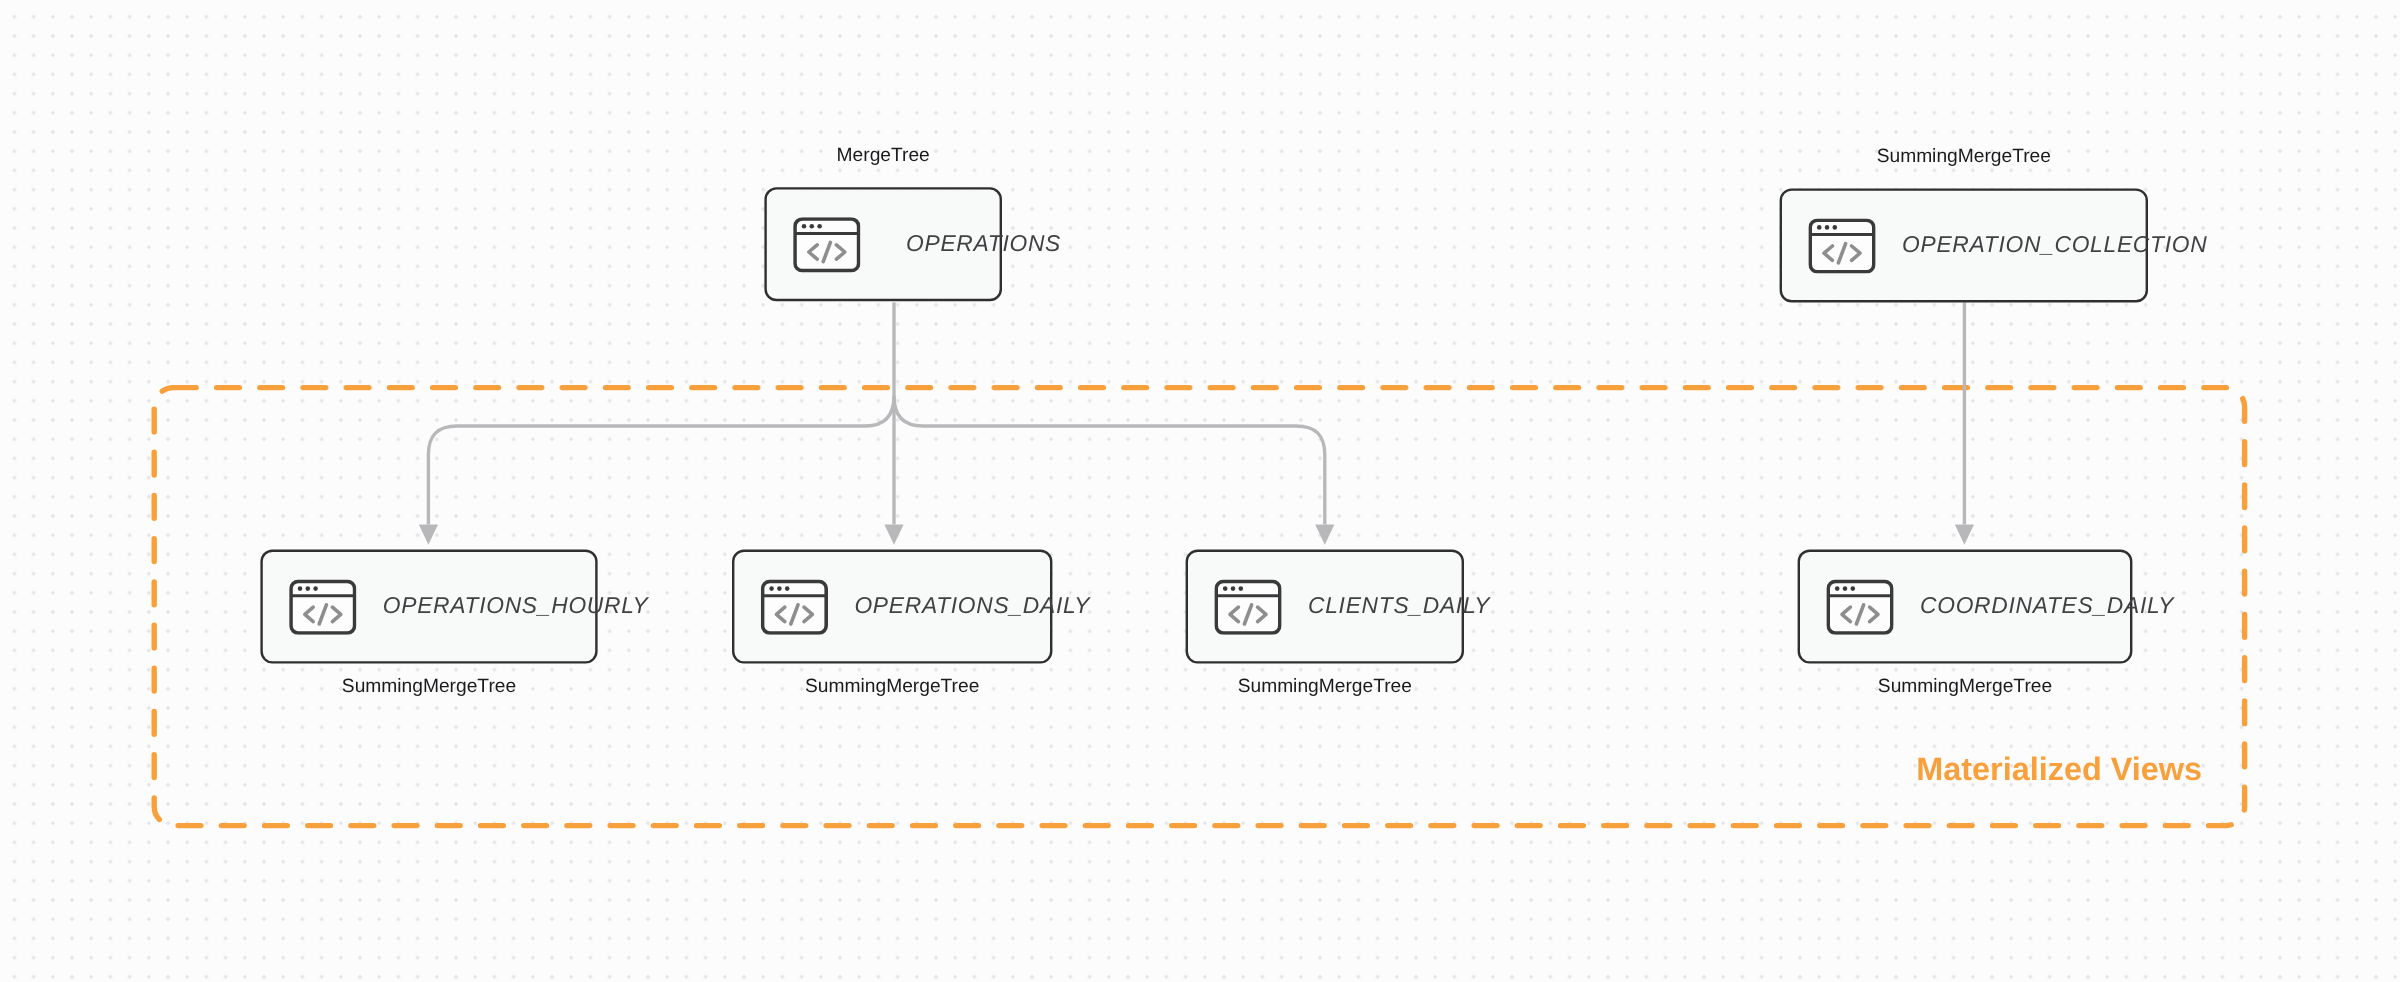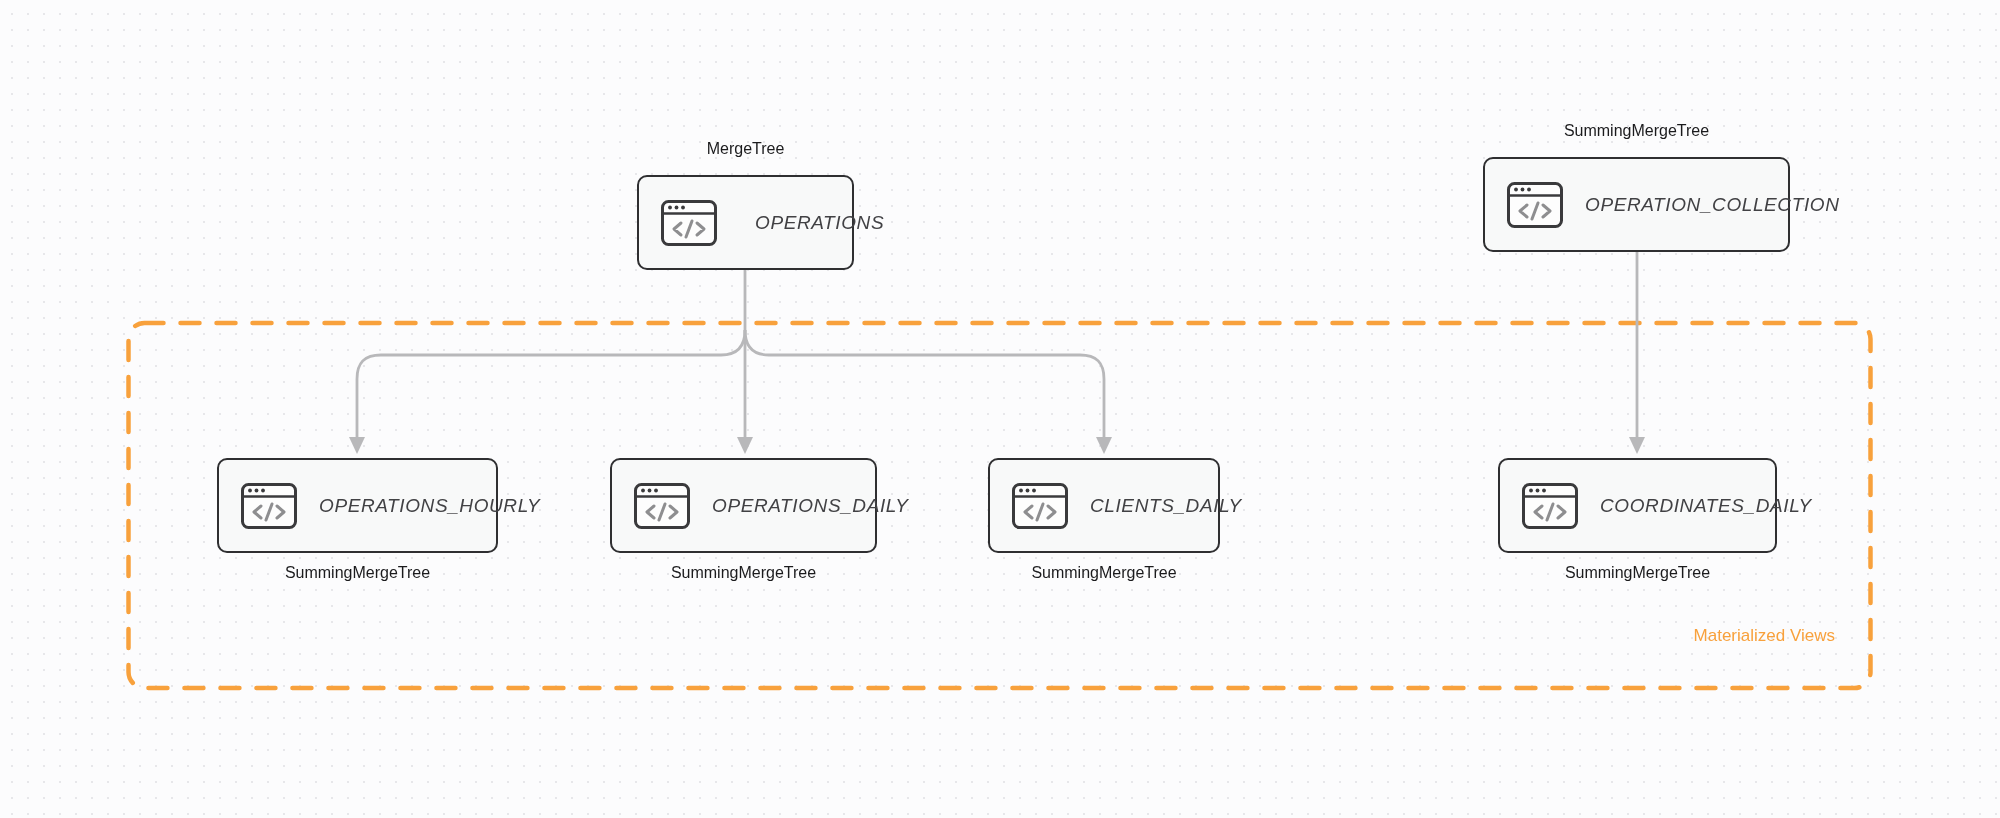--- a/index.html
+++ b/index.html
@@ -47,22 +47,22 @@
     color: #1b1b1d;
     white-space: nowrap;
   }
   .engine-label.above { top: -37px; }
   .engine-label.below { top: calc(100% + 13px); }
   .code-window-icon { display: block; flex: 0 0 auto; }
   .group-label {
     position: absolute;
     top: 626px;
     right: 165px;
-    font-size: 17px;
-    font-weight: 400;
+    font-size: 27px;
+    font-weight: 700;
     color: #f8a13c;
     white-space: nowrap;
   }
 </style>
 </head>
 <body>
 
 <div class="canvas">
 
   <svg class="edges-layer" width="2000" height="818" viewBox="0 0 2000 818" fill="none">
@@ -77,21 +77,21 @@
 
     <path d="M745 330 C745 346 752 355 769 355 L1080 355 C1096.5 355 1104 362.5 1104 379 L1104 437" stroke="#b8b8ba" stroke-width="2.8"></path>
     <polygon points="1096,437 1112,437 1104,454" fill="#b8b8ba"></polygon>
 
     <path d="M1637 252 L1637 437" stroke="#b8b8ba" stroke-width="2.8"></path>
     <polygon points="1629,437 1645,437 1637,454" fill="#b8b8ba"></polygon>
   </svg>
 
   <div class="group-label">Materialized Views</div>
 
-  <div class="node" style="left:637px; top:175px; width:217px;gap:38px;">
+  <div class="node" style="left:637px; top:156px; width:198px;gap:38px;">
     <div class="engine-label above">MergeTree</div>
     <svg class="code-window-icon" width="56" height="46" viewBox="0 0 56 46">
       <rect x="1.5" y="1.5" width="53" height="43" rx="6" fill="#fdfdfd" stroke="#3a3a3c" stroke-width="3"></rect>
       <line x1="2" y1="13.5" x2="54" y2="13.5" stroke="#3a3a3c" stroke-width="2.5"></line>
       <circle cx="9" cy="7.5" r="1.9" fill="#3a3a3c"></circle>
       <circle cx="15.5" cy="7.5" r="1.9" fill="#3a3a3c"></circle>
       <circle cx="22" cy="7.5" r="1.9" fill="#3a3a3c"></circle>
       <path d="M20 23 L13 29 L20 35 M25 37 L31 21 M36 23 L43 29 L36 35" stroke="#8e8e90" stroke-width="3" stroke-linecap="round" stroke-linejoin="round" fill="none"></path>
     </svg>
     <div class="node-name">OPERATIONS</div>

